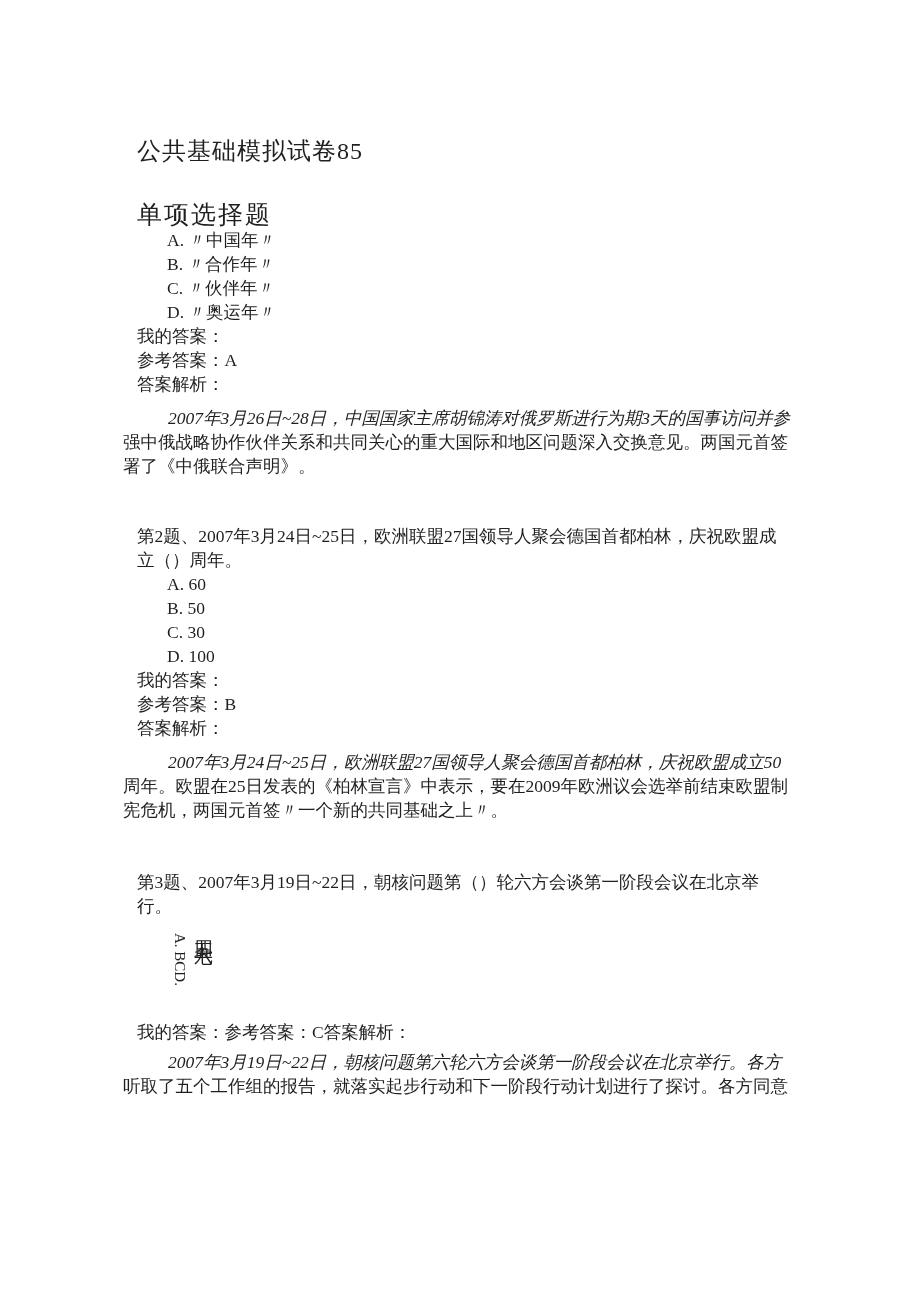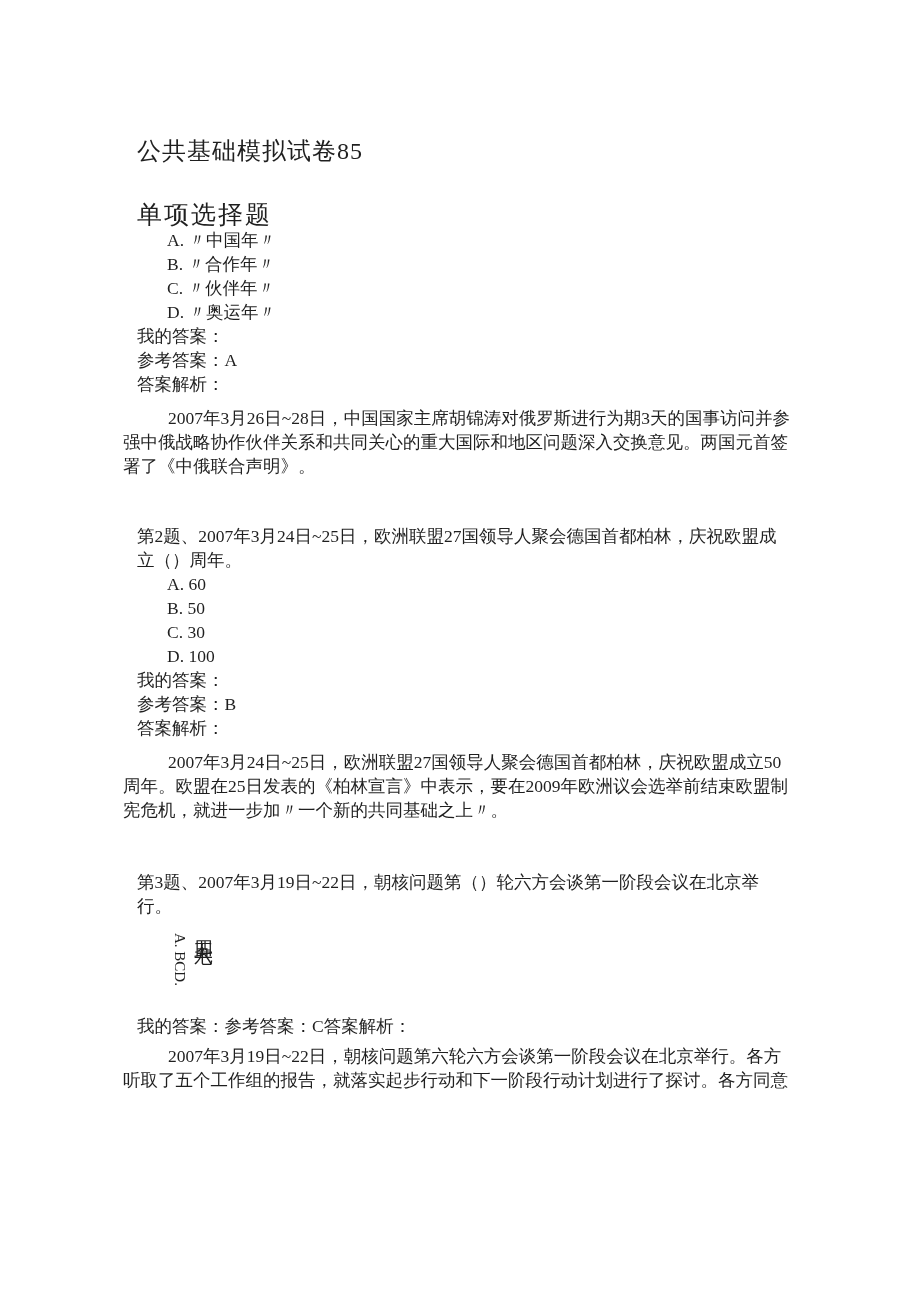--- a/index.html
+++ b/index.html
@@ -50,21 +50,21 @@
   .q3-stem { margin-top: 48px; }
   .line { min-height: 24px; }
   .options { padding-left: 30px; }
   .option-line { min-height: 24px; }
   .answers .line { min-height: 24px; }
   .explanation {
     margin-top: 10px;
     margin-left: -14px;
     margin-right: -20px;
   }
-  .explanation .line:first-child { text-indent: 45px; }
+  .explanation .line:first-child { text-indent: 45px; font-style: italic; }
   .q3-vertical {
     margin-top: 8px;
     margin-left: 35px;
     height: 82px;
     display: flex;
     align-items: flex-start;
   }
   .vert-latin {
     writing-mode: vertical-rl;
     font-size: 15px;
@@ -74,21 +74,21 @@
   }
   .vert-cjk {
     writing-mode: vertical-rl;
     text-orientation: upright;
     font-size: 18.5px;
     line-height: 30px;
     letter-spacing: 2px;
     height: 82px;
   }
   .q3-answer-row {
-    margin-top: 6px;
+    margin-top: 12px;
     min-height: 24px;
   }
   .q3-expl { margin-top: 6px; }
 </style>
 </head>
 <body>
 
 <div class="page">
 
   <h1 class="doc-title">公共基础模拟试卷85</h1>
@@ -126,21 +126,21 @@
       <div class="option-line">D. 100</div>
     </div>
     <div class="answers">
       <div class="line">我的答案：</div>
       <div class="line">参考答案：B</div>
       <div class="line">答案解析：</div>
     </div>
     <div class="explanation">
       <div class="line">2007年3月24日~25日，欧洲联盟27国领导人聚会德国首都柏林，庆祝欧盟成立50</div>
       <div class="line">周年。欧盟在25日发表的《柏林宣言》中表示，要在2009年欧洲议会选举前结束欧盟制</div>
-      <div class="line">宪危机，就进一步加〃一个新的共同基础之上〃。</div>
+      <div class="line">宪危机，两国元首签〃一个新的共同基础之上〃。</div>
     </div>
   </div>
 
   <div class="body-text">
     <div class="q-stem q3-stem">
       <div class="line">第3题、2007年3月19日~22日，朝核问题第（）轮六方会谈第一阶段会议在北京举</div>
       <div class="line">行。</div>
     </div>
     <div class="q3-vertical">
       <div class="vert-latin">A. BCD.</div>

